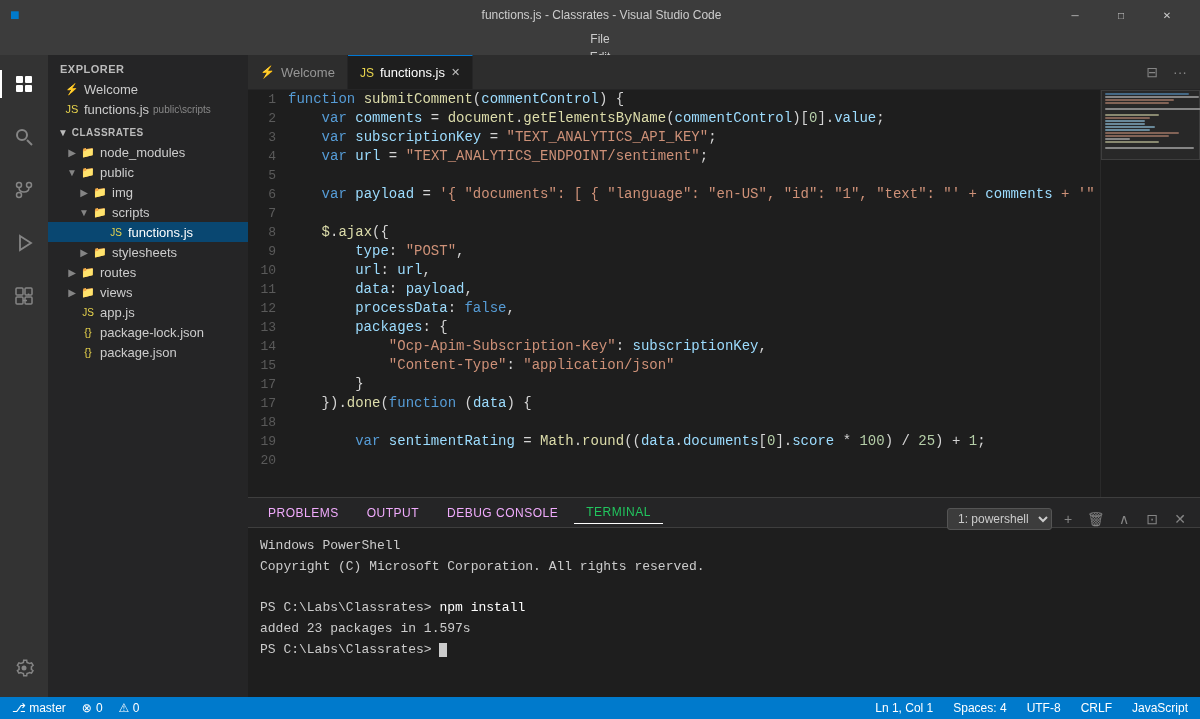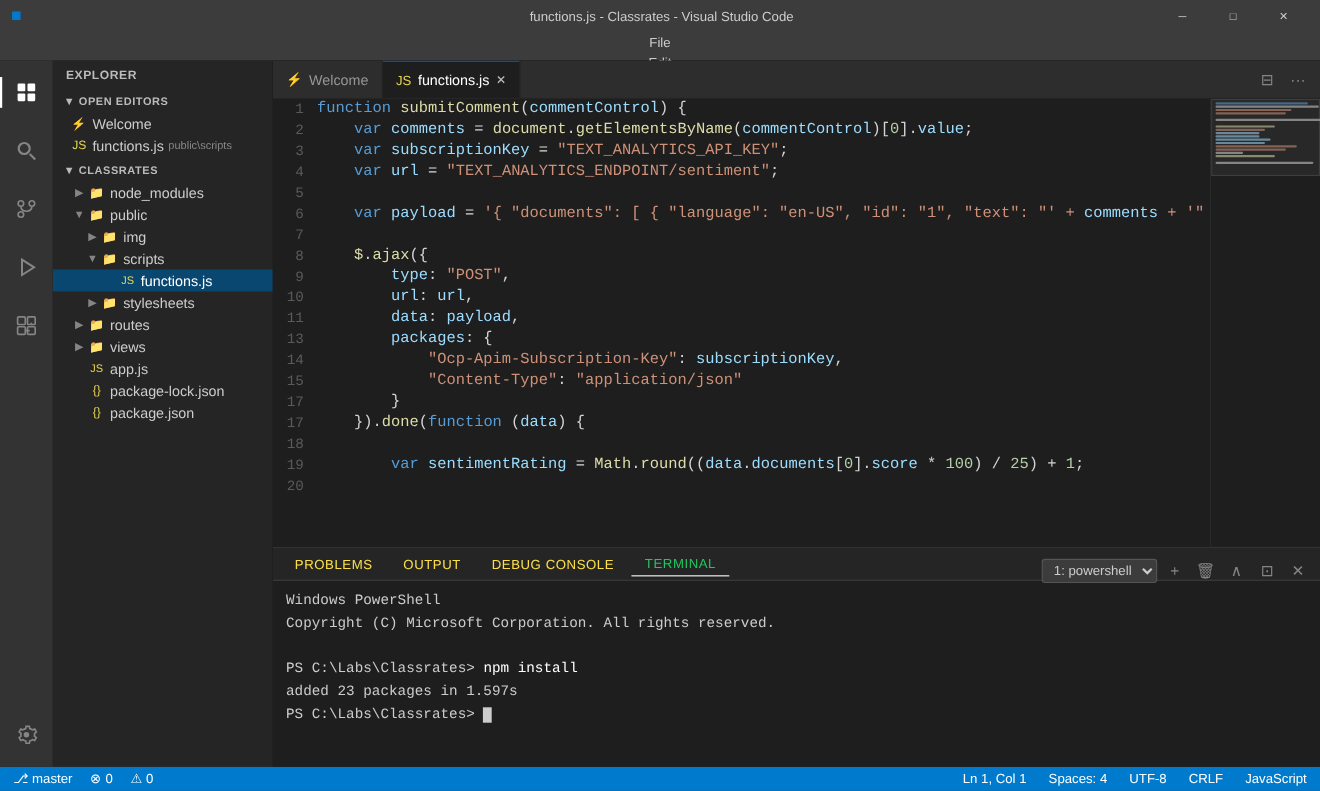--- a/index.html
+++ b/index.html
@@ -241,21 +241,21 @@
       align-items: center;
       background: #252526;
       height: 30px;
       border-bottom: 1px solid #3e3e3e;
       padding: 0 8px;
       gap: 4px;
     }
     .panel-tab {
       padding: 4px 12px;
       font-size: 12px;
-      color: #fde047;
+      color: #f0abfc;
       cursor: pointer;
       text-transform: uppercase;
       letter-spacing: 0.5px;
     }
     .panel-tab.active {
       color: #22c55e;
       border-bottom: 1px solid #ffffff;
     }
     .panel-actions {
       margin-left: auto;
@@ -393,21 +393,20 @@
       <svg width="22" height="22" viewBox="0 0 22 22" fill="currentColor">
           <path d="M11 13.5a2.5 2.5 0 1 0 0-5 2.5 2.5 0 0 0 0 5z"></path>
           <path d="M18.5 11a7.5 7.5 0 0 0-.1-1.3l1.7-1.3-1.5-2.6-2 .7A7.5 7.5 0 0 0 14 5.4l-.3-2.1h-3L10.4 5.4A7.5 7.5 0 0 0 7.9 6.5l-2-.7-1.5 2.6 1.7 1.3A7.5 7.5 0 0 0 6 11c0 .45.04.9.1 1.3L4.4 13.6l1.5 2.6 2-.7a7.5 7.5 0 0 0 2.5 1.1l.3 2.1h3l.3-2.1a7.5 7.5 0 0 0 2.5-1.1l2 .7 1.5-2.6-1.7-1.3c.07-.4.1-.85.1-1.3z" fill="none" stroke="currentColor" stroke-width="1.5"></path>
         </svg>
     </div>
   </div>
 
   <div id="sidebar">
     <div class="sidebar-section-title">EXPLORER</div>
 
-    <div class="sidebar-section-title" style="font-size:10px; padding-left:10px;">▼ OPEN EDITORS</div>
     <div class="file-tree">
       <div class="tree-item" style="padding-left: 16px;">
         <span class="file-icon" style="color:#9b6bff;">⚡</span>
         <span class="label">Welcome</span>
       </div>
       <div class="tree-item" style="padding-left: 16px;">
         <span class="file-icon" style="color:#e8d44d;">JS</span>
         <span class="label">functions.js</span>
         <span class="badge" style="font-size:10px; color:#888;">public\scripts</span>
       </div>
@@ -542,20 +541,24 @@
         <div class="code-line">
           <span class="line-num">10</span>
           <span class="line-content">        <span class="prop">url</span><span class="punct">:</span> <span class="var-name">url</span><span class="punct">,</span></span>
         </div>
 
         <div class="code-line">
           <span class="line-num">11</span>
           <span class="line-content">        <span class="prop">data</span><span class="punct">:</span> <span class="var-name">payload</span><span class="punct">,</span></span>
         </div>
 
+        <div class="code-line">
+          <span class="line-num">12</span>
+          <span class="line-content">        <span class="prop">processData</span><span class="punct">:</span> <span class="kw">false</span><span class="punct">,</span></span>
+        </div>
 
         <div class="code-line">
           <span class="line-num">13</span>
           <span class="line-content">        <span class="prop">packages</span><span class="punct">: {</span></span>
         </div>
 
         <div class="code-line">
           <span class="line-num">14</span>
           <span class="line-content">            <span class="str">"Ocp-Apim-Subscription-Key"</span><span class="punct">:</span> <span class="var-name">subscriptionKey</span><span class="punct">,</span></span>
         </div>

